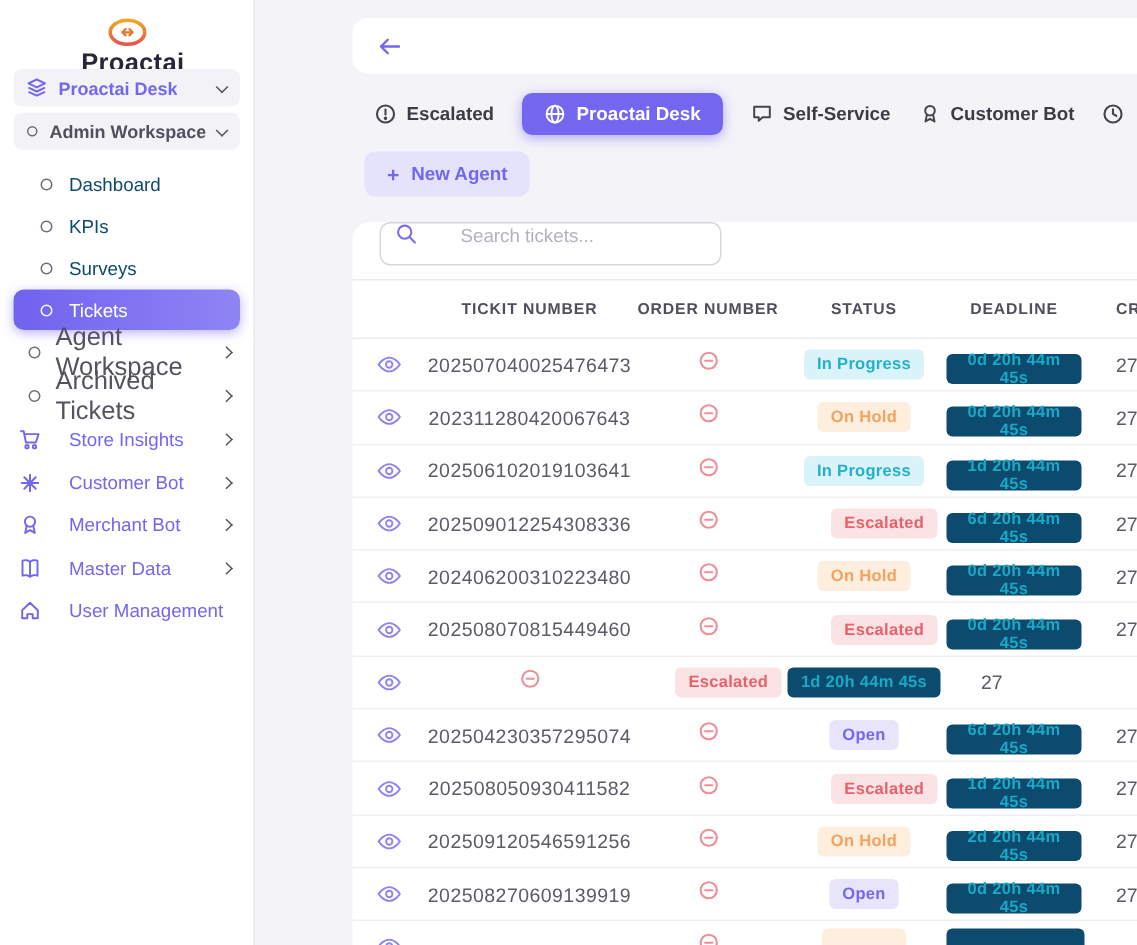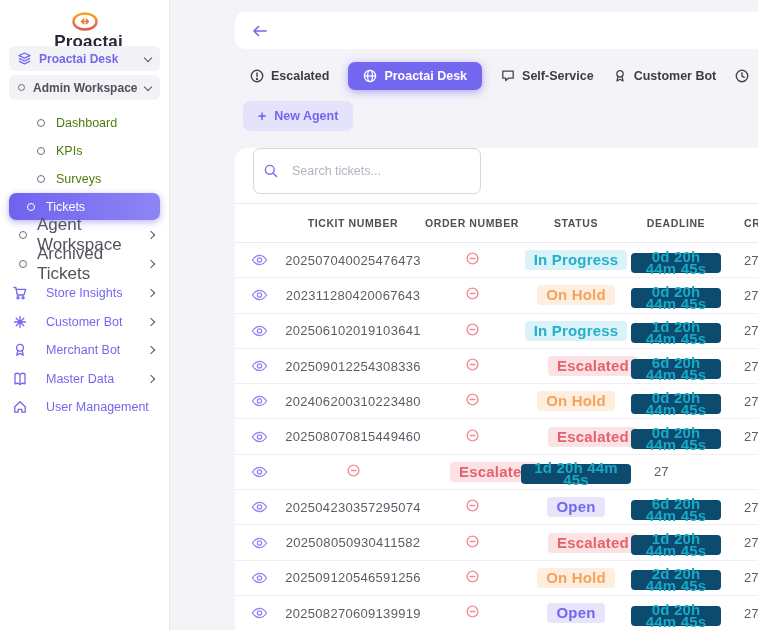--- a/index.html
+++ b/index.html
@@ -16,22 +16,22 @@
   .ws-select{margin:4px 9px 0 9px;height:25px;background:#f3f2f7;border-radius:6px;
     display:flex;align-items:center;padding:0 9px;font-size:12px;gap:8px;cursor:pointer;}
   .ws-select .lbl{white-space:nowrap;overflow:hidden;}
   .ws-select.primary .lbl{color:#7367f0;font-weight:600;}
   .ws-select.plain .lbl{color:#52505c;font-weight:600;}
   .chev{width:6px;height:6px;border-right:1.6px solid #55525e;border-bottom:1.6px solid #55525e;
     display:inline-block;flex:none;}
   .chev.down{transform:rotate(45deg);margin-top:-2px;margin-left:auto;}
   .chev.right{transform:rotate(-45deg);margin-left:auto;}
   .menu{margin-top:9px;}
-  .menu-sub{display:flex;align-items:center;height:28px;padding-left:37px;font-size:12.5px;
-    color:#4d7c0f;gap:11px;cursor:pointer;}
+  .menu-sub{display:flex;align-items:center;height:28px;padding-left:27px;font-size:12.5px;
+    color:#0c4a6e;gap:11px;cursor:pointer;}
   .bullet{width:8px;height:8px;border:1.5px solid #6e6b79;border-radius:50%;flex:none;}
   .menu-sub.active{margin:0 9px;height:27px;padding-left:18px;border-radius:7px;color:#fff;
     background:linear-gradient(90deg,#6f63ef 0%,#8e85f4 100%);
     box-shadow:0 2px 7px rgba(115,103,240,.5);}
   .menu-sub.active .bullet{border-color:#fff;}
   .menu-parent{display:flex;align-items:center;height:29px;padding:0 15px 0 19px;
     font-size:17px;color:#55525e;gap:10px;cursor:pointer;}
   .modules{margin-top:1px;}
   .module-item{display:flex;align-items:center;height:28.5px;padding:0 15px 0 13px;
     color:#7367f0;font-size:12.5px;gap:19px;cursor:pointer;font-weight:500;}
@@ -48,39 +48,39 @@
   .tab.pill{background:#7367f0;color:#fff;padding:7px 15px;border-radius:7px;
     box-shadow:0 2px 8px rgba(115,103,240,.55);}
   .newticket-row{margin:11px 0 0 73px;}
   .btn-new{display:inline-flex;align-items:center;gap:8px;background:#e5e2fb;color:#7367f0;
     font-size:12.5px;font-weight:600;padding:7px 15px;border-radius:7px;border:none;
     cursor:pointer;font-family:inherit;}
   .btn-new .plus{font-size:14px;font-weight:600;}
 
   .card{margin:6px -14px 0 65px;background:#fff;border-top-left-radius:12px;
     border-top-right-radius:12px;height:520px;}
-  .search-wrap{margin:17px 0 0 18px;width:228px;height:46px;border:1px solid #d8d6df;
-    border-radius:7px;display:flex;align-items:center;padding:0 10px;gap:12px;background:#fff;}
+  .search-wrap{margin:17px 0 0 18px;width:228px;height:29px;border:1px solid #d8d6df;
+    border-radius:7px;display:flex;align-items:flex-start;padding:0 10px;gap:27px;background:#fff;}
   .search-wrap input{border:none;outline:none;flex:1;font-size:12.5px;color:#55525e;
     font-family:inherit;background:transparent;}
   .search-wrap input::placeholder{color:#b5b2c0;}
 
   .thead-row,.trow{display:grid;grid-template-columns:48px 140px 98px 110px 90px 1fr;
     align-items:center;}
   .thead-row{margin-top:9px;height:40px;border-top:1px solid #eceaf1;border-bottom:1px solid #eceaf1;}
   .th{font-size:10.5px;font-weight:700;letter-spacing:.6px;color:#514e5a;text-align:center;}
   .th.left{text-align:left;padding-left:23px;}
   .trow{height:35.3px;border-bottom:1px solid #f1eff5;}
   .cell{text-align:center;}
   .c-eye{display:flex;justify-content:center;align-items:center;}
   .eyebtn{display:inline-flex;cursor:pointer;}
   .c-ticket{font-size:13px;color:#5e5b66;letter-spacing:.3px;}
   .c-created{text-align:left;padding-left:23px;font-size:13px;color:#5e5b66;}
   .badge{display:inline-flex;align-items:center;justify-content:center;height:20px;
-    padding:0 9px;font-size:15px;font-weight:600;border-radius:4px;line-height:12px;
+    padding:0 9px;font-size:11px;font-weight:600;border-radius:4px;line-height:12px;
     letter-spacing:.2px;}
   .b-in-progress{background:#daf3f8;color:#24b0cb;}
   .b-on-hold{background:#fdeedd;color:#f5a25e;}
   .b-escalated{background:#fbe3e5;color:#e6626b;margin-left:27px;}
   .b-open{background:#e7e4fb;color:#7367f0;}
   .deadline-badge{background:#0c4a6e;color:#17a9c6;font-weight:700;}
   .trow.partial .status-badge{min-width:56px;}
   .trow.partial .deadline-badge{min-width:92px;}
   svg{display:block;}
 </style>

